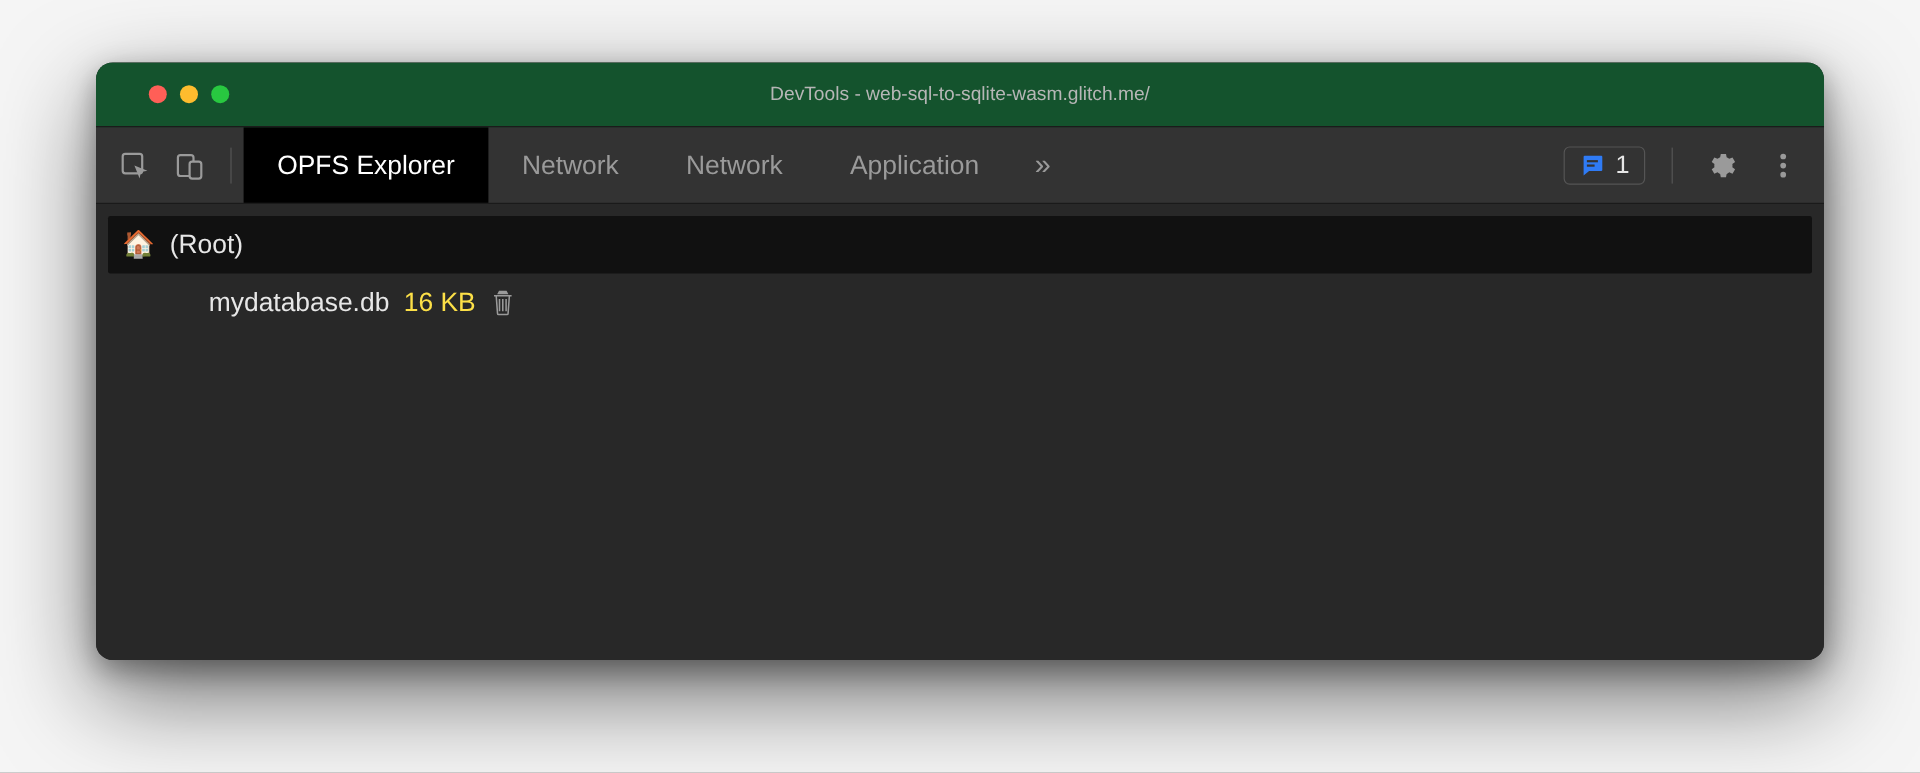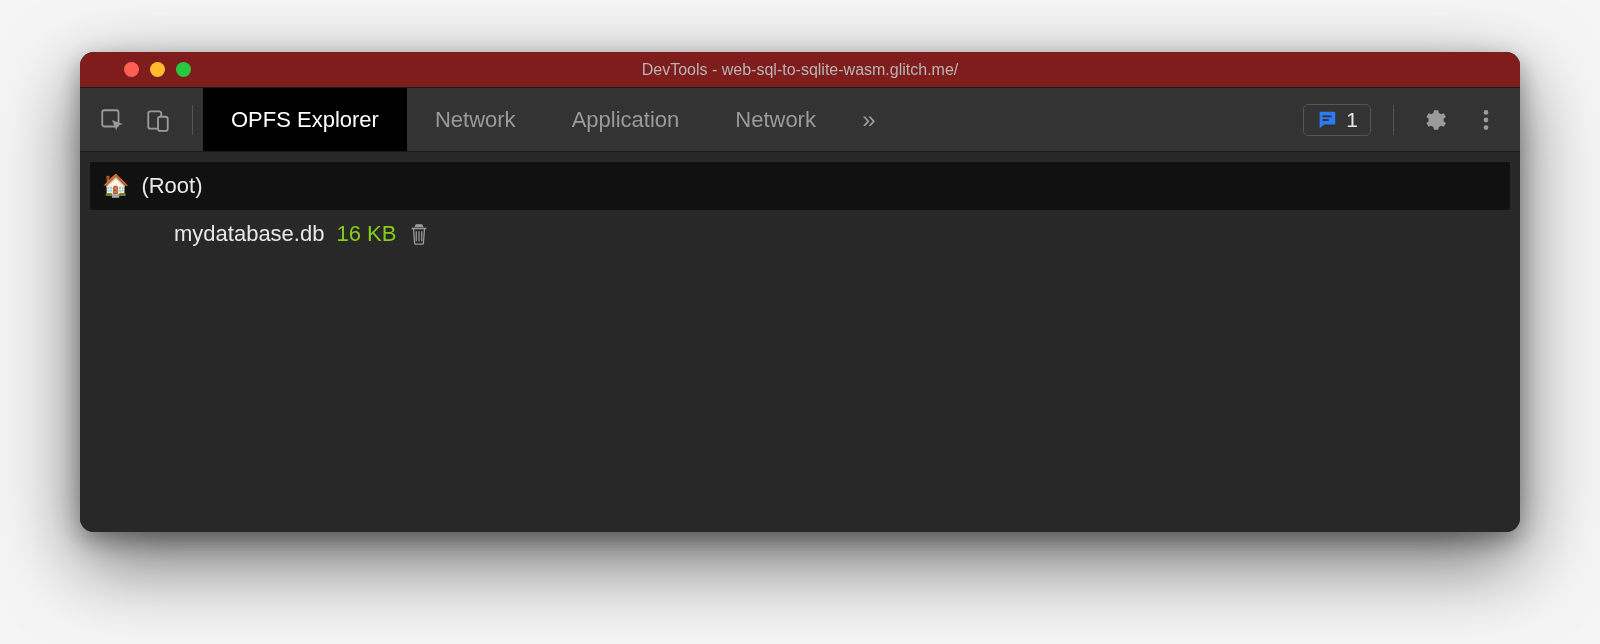--- a/index.html
+++ b/index.html
@@ -15,22 +15,22 @@
     }
     .window {
       width: 1440px;
       background: #282828;
       border-radius: 14px;
       overflow: hidden;
       box-shadow: 0 30px 80px rgba(0,0,0,0.55), 0 8px 24px rgba(0,0,0,0.35);
       color: #e7e7e7;
     }
     .titlebar {
-      height: 36px;
-      background: #7f1d1d;
+      height: 54px;
+      background: #14532d;
       display: flex;
       align-items: center;
       position: relative;
       border-bottom: 1px solid #1b1b1b;
       padding-left: 26px;
     }
     .traffic-lights {
       display: flex;
       gap: 11px;
       padding-left: 18px;
@@ -128,21 +128,21 @@
       display: flex;
       align-items: center;
       height: 48px;
       font-size: 22px;
       gap: 12px;
       padding-left: 12px;
       border-radius: 2px;
     }
     .tree-row.dark { background: #111; }
     .tree-row .indent { width: 60px; }
-    .file-size { color: #84cc16; }
+    .file-size { color: #fde047; }
     .trash-icon {
       display: inline-flex;
       color: #9a9a9a;
       cursor: pointer;
     }
     svg { display: block; }
   </style>
 </head>
 <body>
 
@@ -175,24 +175,24 @@
     </div>
 
     <div class="tabs">
       <div class="tab active">
         <span>OPFS Explorer</span>
       </div>
       <div class="tab">
         <span>Network</span>
       </div>
       <div class="tab">
+        <span>Network</span>
+      </div>
+      <div class="tab">
         <span>Application</span>
-      </div>
-      <div class="tab">
-        <span>Network</span>
       </div>
       <div class="overflow">
         <span>»</span>
       </div>
     </div>
 
     <div class="spacer"></div>
 
     <div class="issues-badge">
       <span class="issues-icon">

